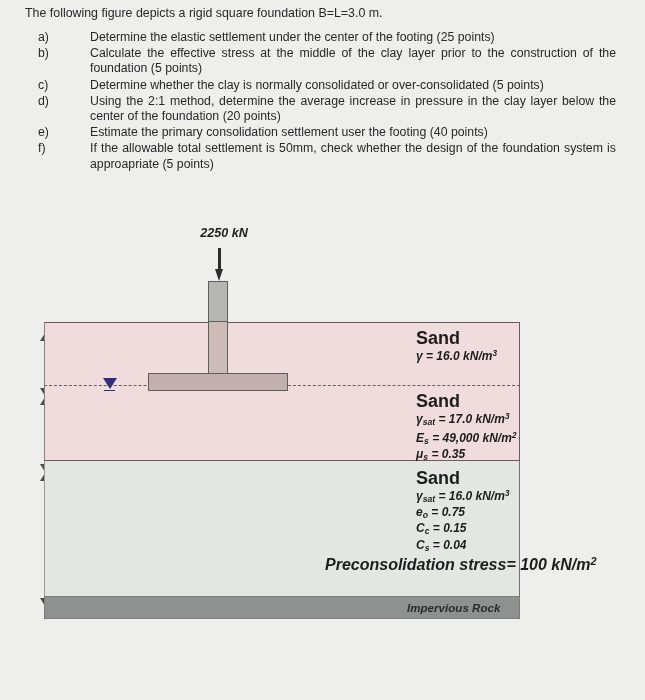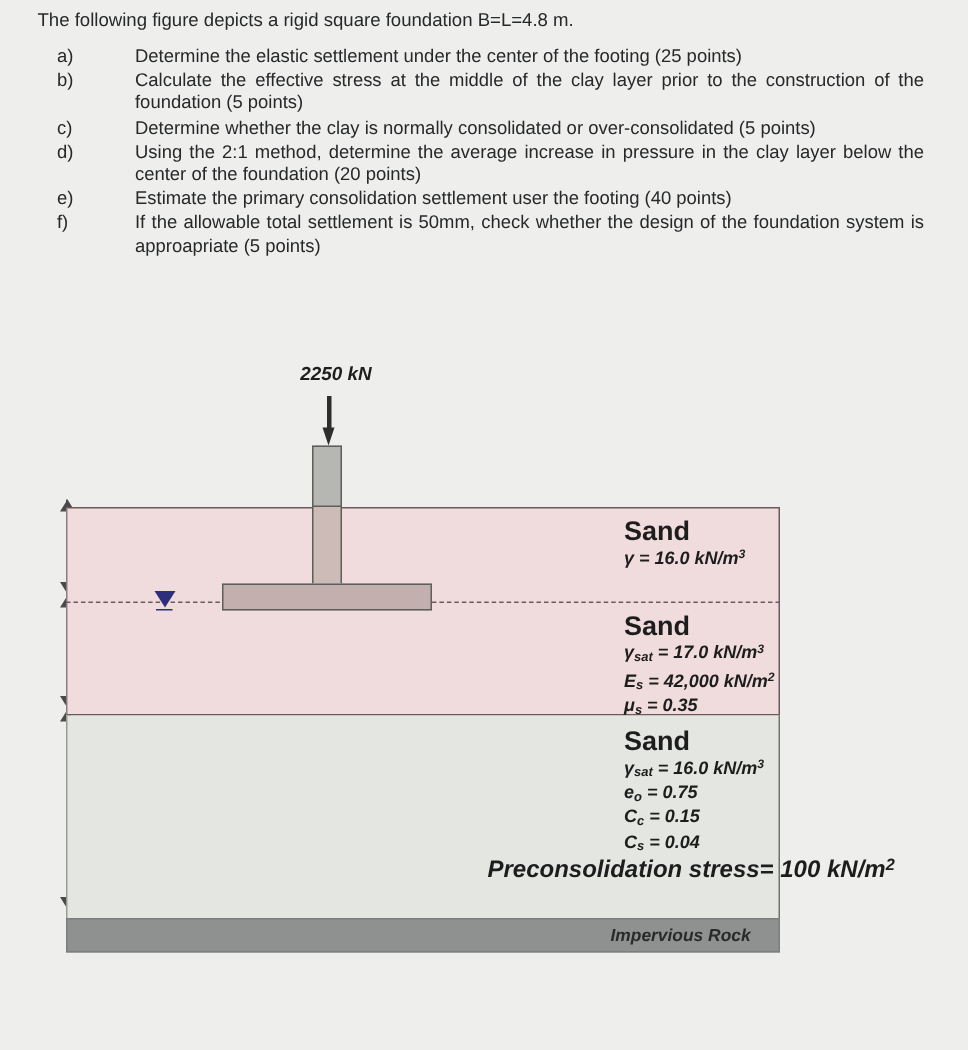--- a/index.html
+++ b/index.html
@@ -56,21 +56,21 @@
     top: 0;
     width: 20px;
     text-align: left;
   }
   .q-text { display: block; margin-left: 28px; }
 
   
   #soil-figure {
     position: absolute;
     left: 44px;
-    top: 338px;
+    top: 322px;
     width: 524px;
     height: 297px;
   }
 
   .soil-layer {
     position: absolute;
     left: 0;
     width: 476px;
     box-sizing: border-box;
   }
@@ -309,21 +309,21 @@
 
   #dim-350 { top: 140px; }
   #dim-350 .dim-line { height: 133px; }
   #dim-350 .dim-arrow-down { top: 125px; }
   #dim-350 .dim-label { top: 55px; }
 </style>
 </head>
 <body>
 
 <div id="problem-statement">
-  <div class="intro-line">The following figure depicts a rigid square foundation B=L=4.8 m.</div>
+  <div class="intro-line">The following figure depicts a rigid square foundation B=L=3.0 m.</div>
 
   <ul class="question-list">
     <li class="question-item">
       <span class="q-marker">a)</span>
       <span class="q-text">Determine the elastic settlement under the center of the footing (25 points)</span>
     </li>
     <li class="question-item">
       <span class="q-marker">b)</span>
       <span class="q-text">Calculate the effective stress at the middle of the clay layer prior to the construction of the foundation (5 points)</span>
     </li>
@@ -396,21 +396,21 @@
       <i>γ</i><span> = 16.0 kN/m</span><sup>3</sup>
     </span>
   </div>
 
   <div class="layer-note note-sand-lower">
     <span class="note-title">Sand</span>
     <span class="note-prop">
       <i>γ</i><sub>sat</sub><span> = 17.0 kN/m</span><sup>3</sup>
     </span>
     <span class="note-prop">
-      <i>E</i><sub>s</sub><span> = 42,000 kN/m</span><sup>2</sup>
+      <i>E</i><sub>s</sub><span> = 49,000 kN/m</span><sup>2</sup>
     </span>
     <span class="note-prop">
       <i>μ</i><sub>s</sub><span> = 0.35</span>
     </span>
   </div>
 
   <div class="layer-note note-clay">
     <span class="note-title">Sand</span>
     <span class="note-prop">
       <i>γ</i><sub>sat</sub><span> = 16.0  kN/m</span><sup>3</sup>

